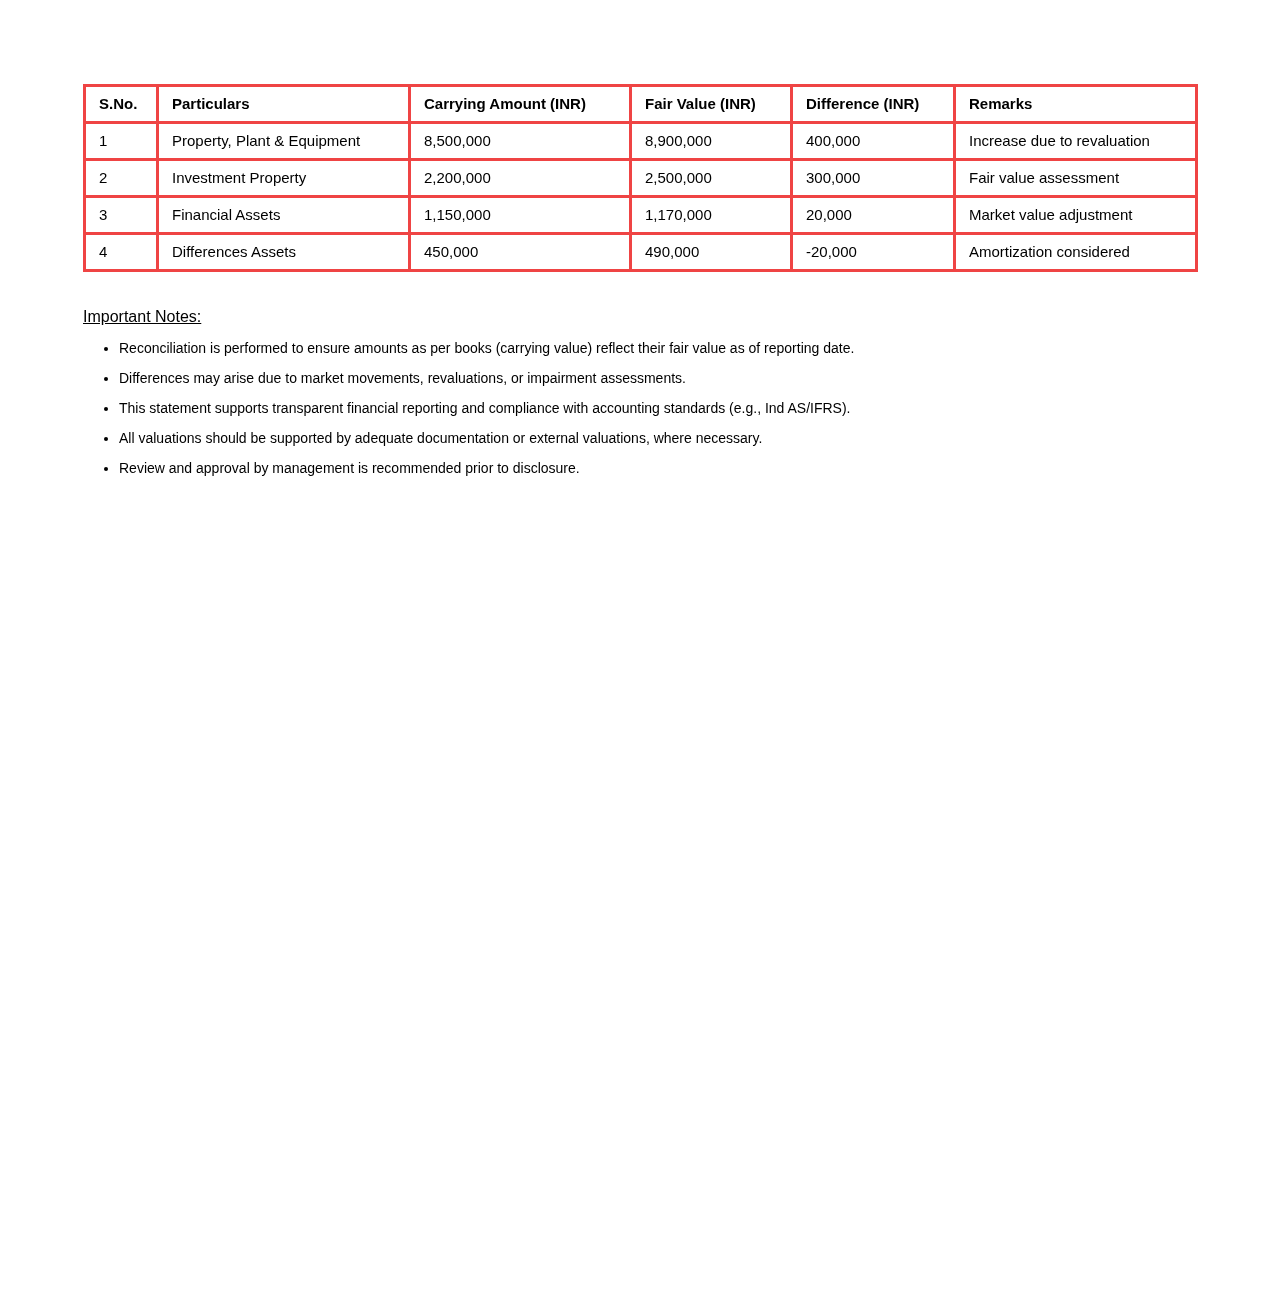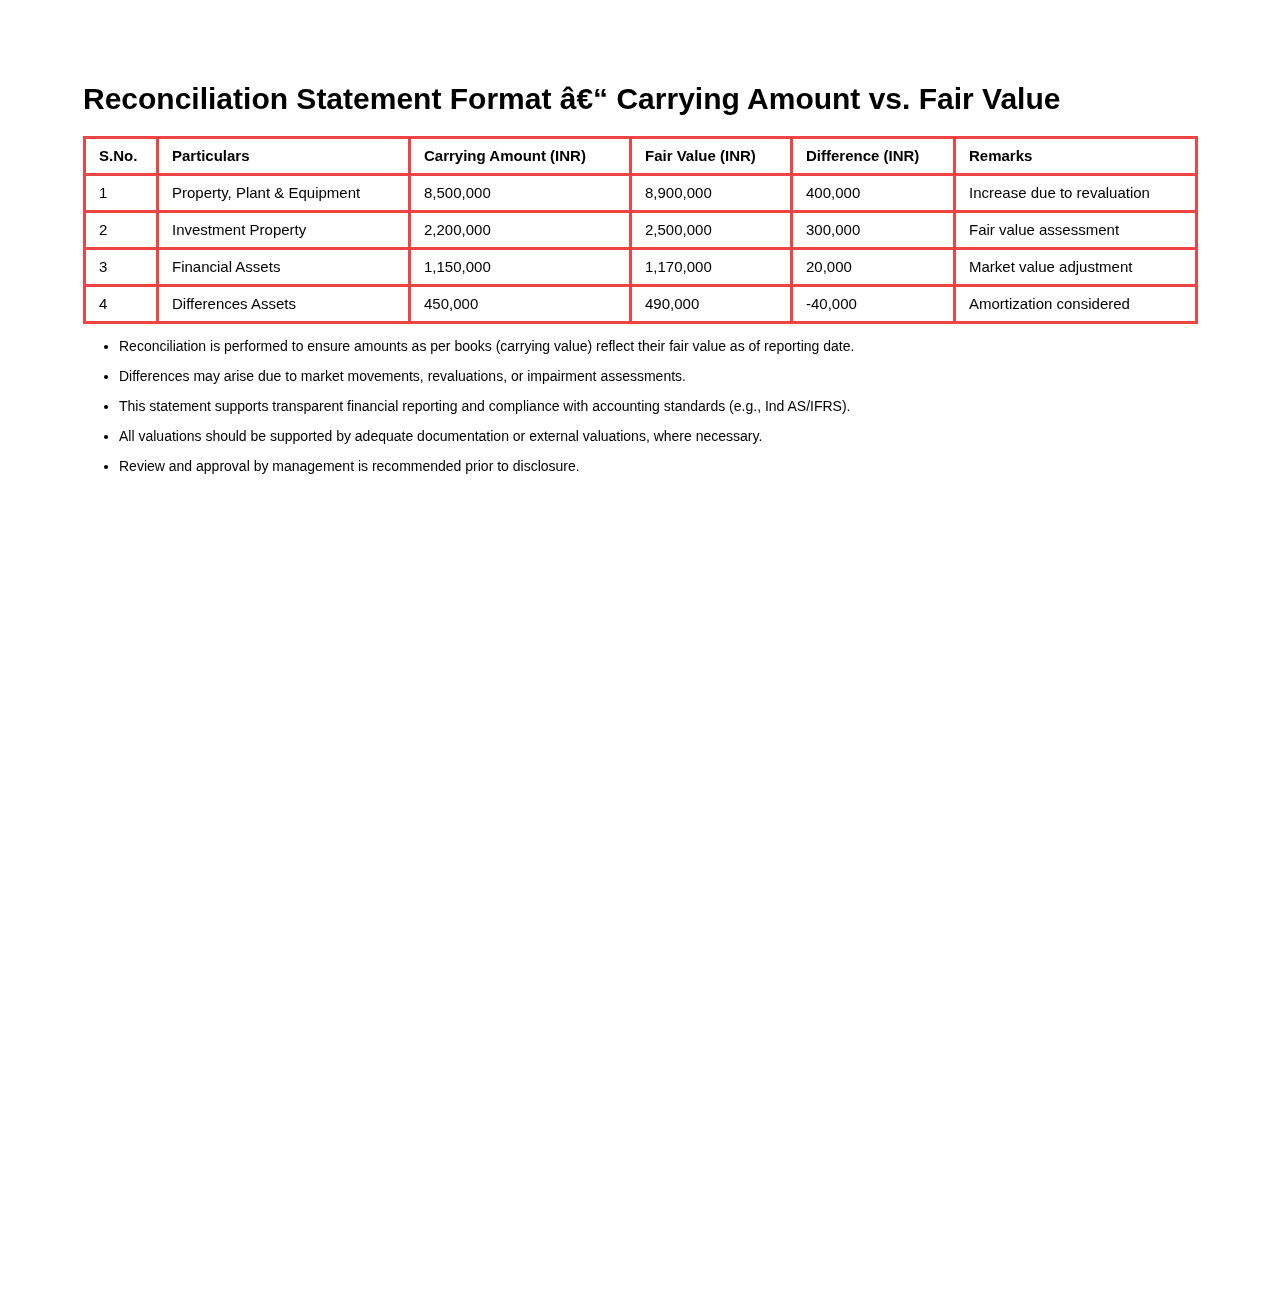--- a/index.html
+++ b/index.html
@@ -70,21 +70,20 @@
   ul.notes-list li {
     margin: 12px;
     padding: 0;
   }
 </style>
 </head>
 <body>
 
 <div class="page">
 
-  <h1 class="doc-title">Reconciliation Statement Format â€“ Carrying Amount vs. Fair Value</h1>
 
   <table class="recon">
     <colgroup>
       <col style="width:73px">
       <col style="width:252px">
       <col style="width:221px">
       <col style="width:161px">
       <col style="width:163px">
       <col style="width:242px">
     </colgroup>
@@ -121,26 +120,27 @@
         <td>1,150,000</td>
         <td>1,170,000</td>
         <td>20,000</td>
         <td>Market value adjustment</td>
       </tr>
       <tr>
         <td>4</td>
         <td>Differences Assets</td>
         <td>450,000</td>
         <td>490,000</td>
-        <td>-40,000</td>
+        <td>-20,000</td>
         <td>Amortization considered</td>
       </tr>
     </tbody>
   </table>
 
+  <div class="notes-heading">Important Notes:</div>
 
   <ul class="notes-list">
     <li>Reconciliation is performed to ensure amounts as per books (carrying value) reflect their fair value as of reporting date.</li>
     <li>Differences may arise due to market movements, revaluations, or impairment assessments.</li>
     <li>This statement supports transparent financial reporting and compliance with accounting standards (e.g., Ind AS/IFRS).</li>
     <li>All valuations should be supported by adequate documentation or external valuations, where necessary.</li>
     <li>Review and approval by management is recommended prior to disclosure.</li>
   </ul>
 
 </div>

